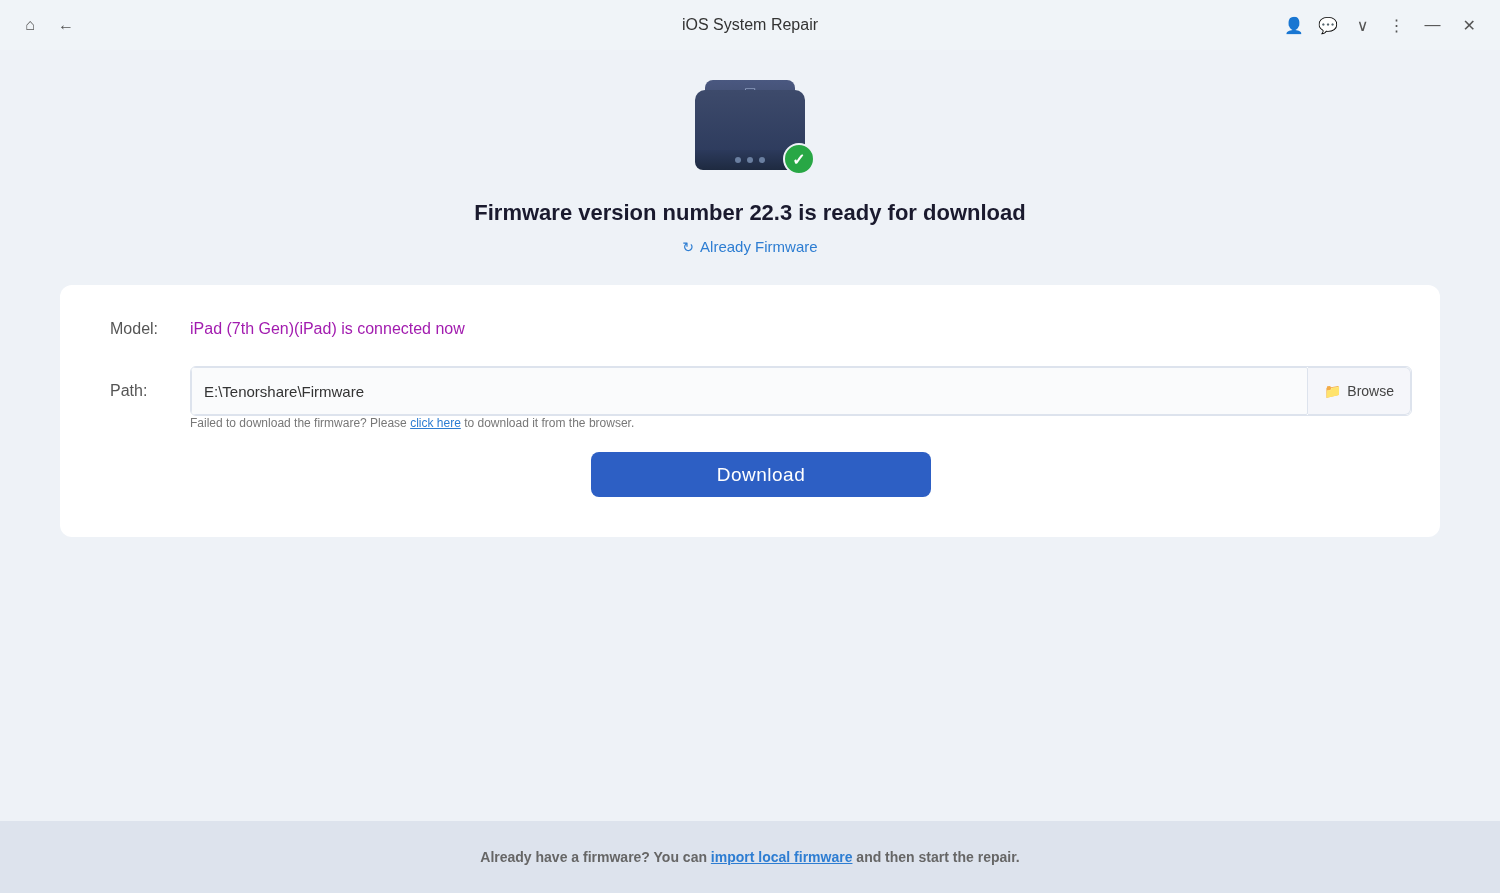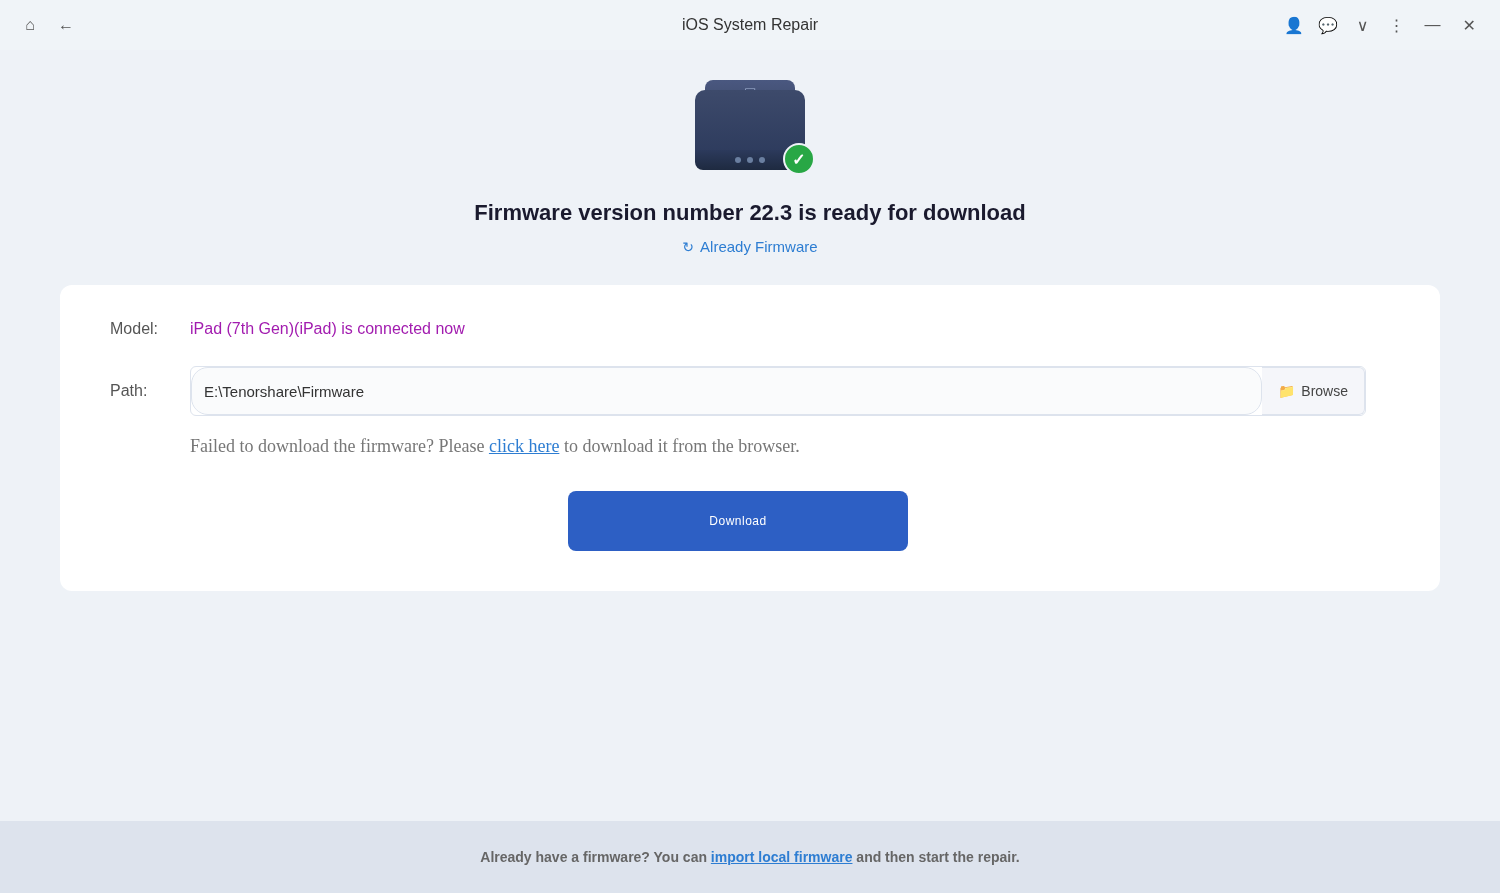--- a/index.html
+++ b/index.html
@@ -167,21 +167,21 @@
     }
     .refresh-icon {
       font-size: 14px;
       color: #2d7dd2;
     }
 
     
     .info-card {
       background: #fff;
       border-radius: 12px;
-      padding: 35px 74px 40px 50px;
+      padding: 35px 28px 40px 50px;
       width: 100%;
       max-width: 1380px;
       flex-shrink: 0;
     }
 
     .field-row {
       display: flex;
       align-items: center;
       margin-bottom: 28px;
     }
@@ -192,28 +192,28 @@
       flex-shrink: 0;
     }
     .field-value {
       font-size: 16px;
       color: #a21caf;
     }
 
     .path-row {
       display: flex;
       align-items: center;
-      margin-bottom: 20px;
+      margin-bottom: 0;
     }
     .path-input-wrapper {
       flex: 1;
       display: flex;
       align-items: center;
       border: 1px solid #dde3ed;
-      border-radius: 17px;
+      border-radius: 2px;
       background: #fafbfc;
       height: 48px;
       padding: 0 12px;
     }
     .path-input {
       flex: 1;
       border: none;
       background: transparent;
       font-size: 15px;
       color: #333;
@@ -237,47 +237,46 @@
     .path-field-group {
       flex: 1;
       display: flex;
       align-items: center;
       border: 1px solid #dde3ed;
       border-radius: 6px;
       overflow: hidden;
     }
 
     .failed-text {
-      font-size: 18px;
+      font-size: 12px;
       color: #777;
       margin-left: 80px;
-      margin-bottom: 34px;
-      font-family: Liberation Serif, serif;
+      margin-bottom: 22px;
     }
     .failed-text a {
       color: #2d7dd2;
       text-decoration: underline;
       cursor: pointer;
     }
 
     
     .download-btn-wrapper {
       display: flex;
       justify-content: center;
       margin-top: 8px;
     }
     .download-btn {
       background: #2d5fc4;
       color: #fff;
       border: none;
       border-radius: 8px;
-      font-size: 12px;
+      font-size: 19px;
       font-weight: 500;
       width: 340px;
-      height: 60px;
+      height: 45px;
       cursor: pointer;
       letter-spacing: 0.5px;
     }
 
     
     .footer-bar {
       height: 72px;
       background: #dde3ed;
       display: flex;
       align-items: center;

